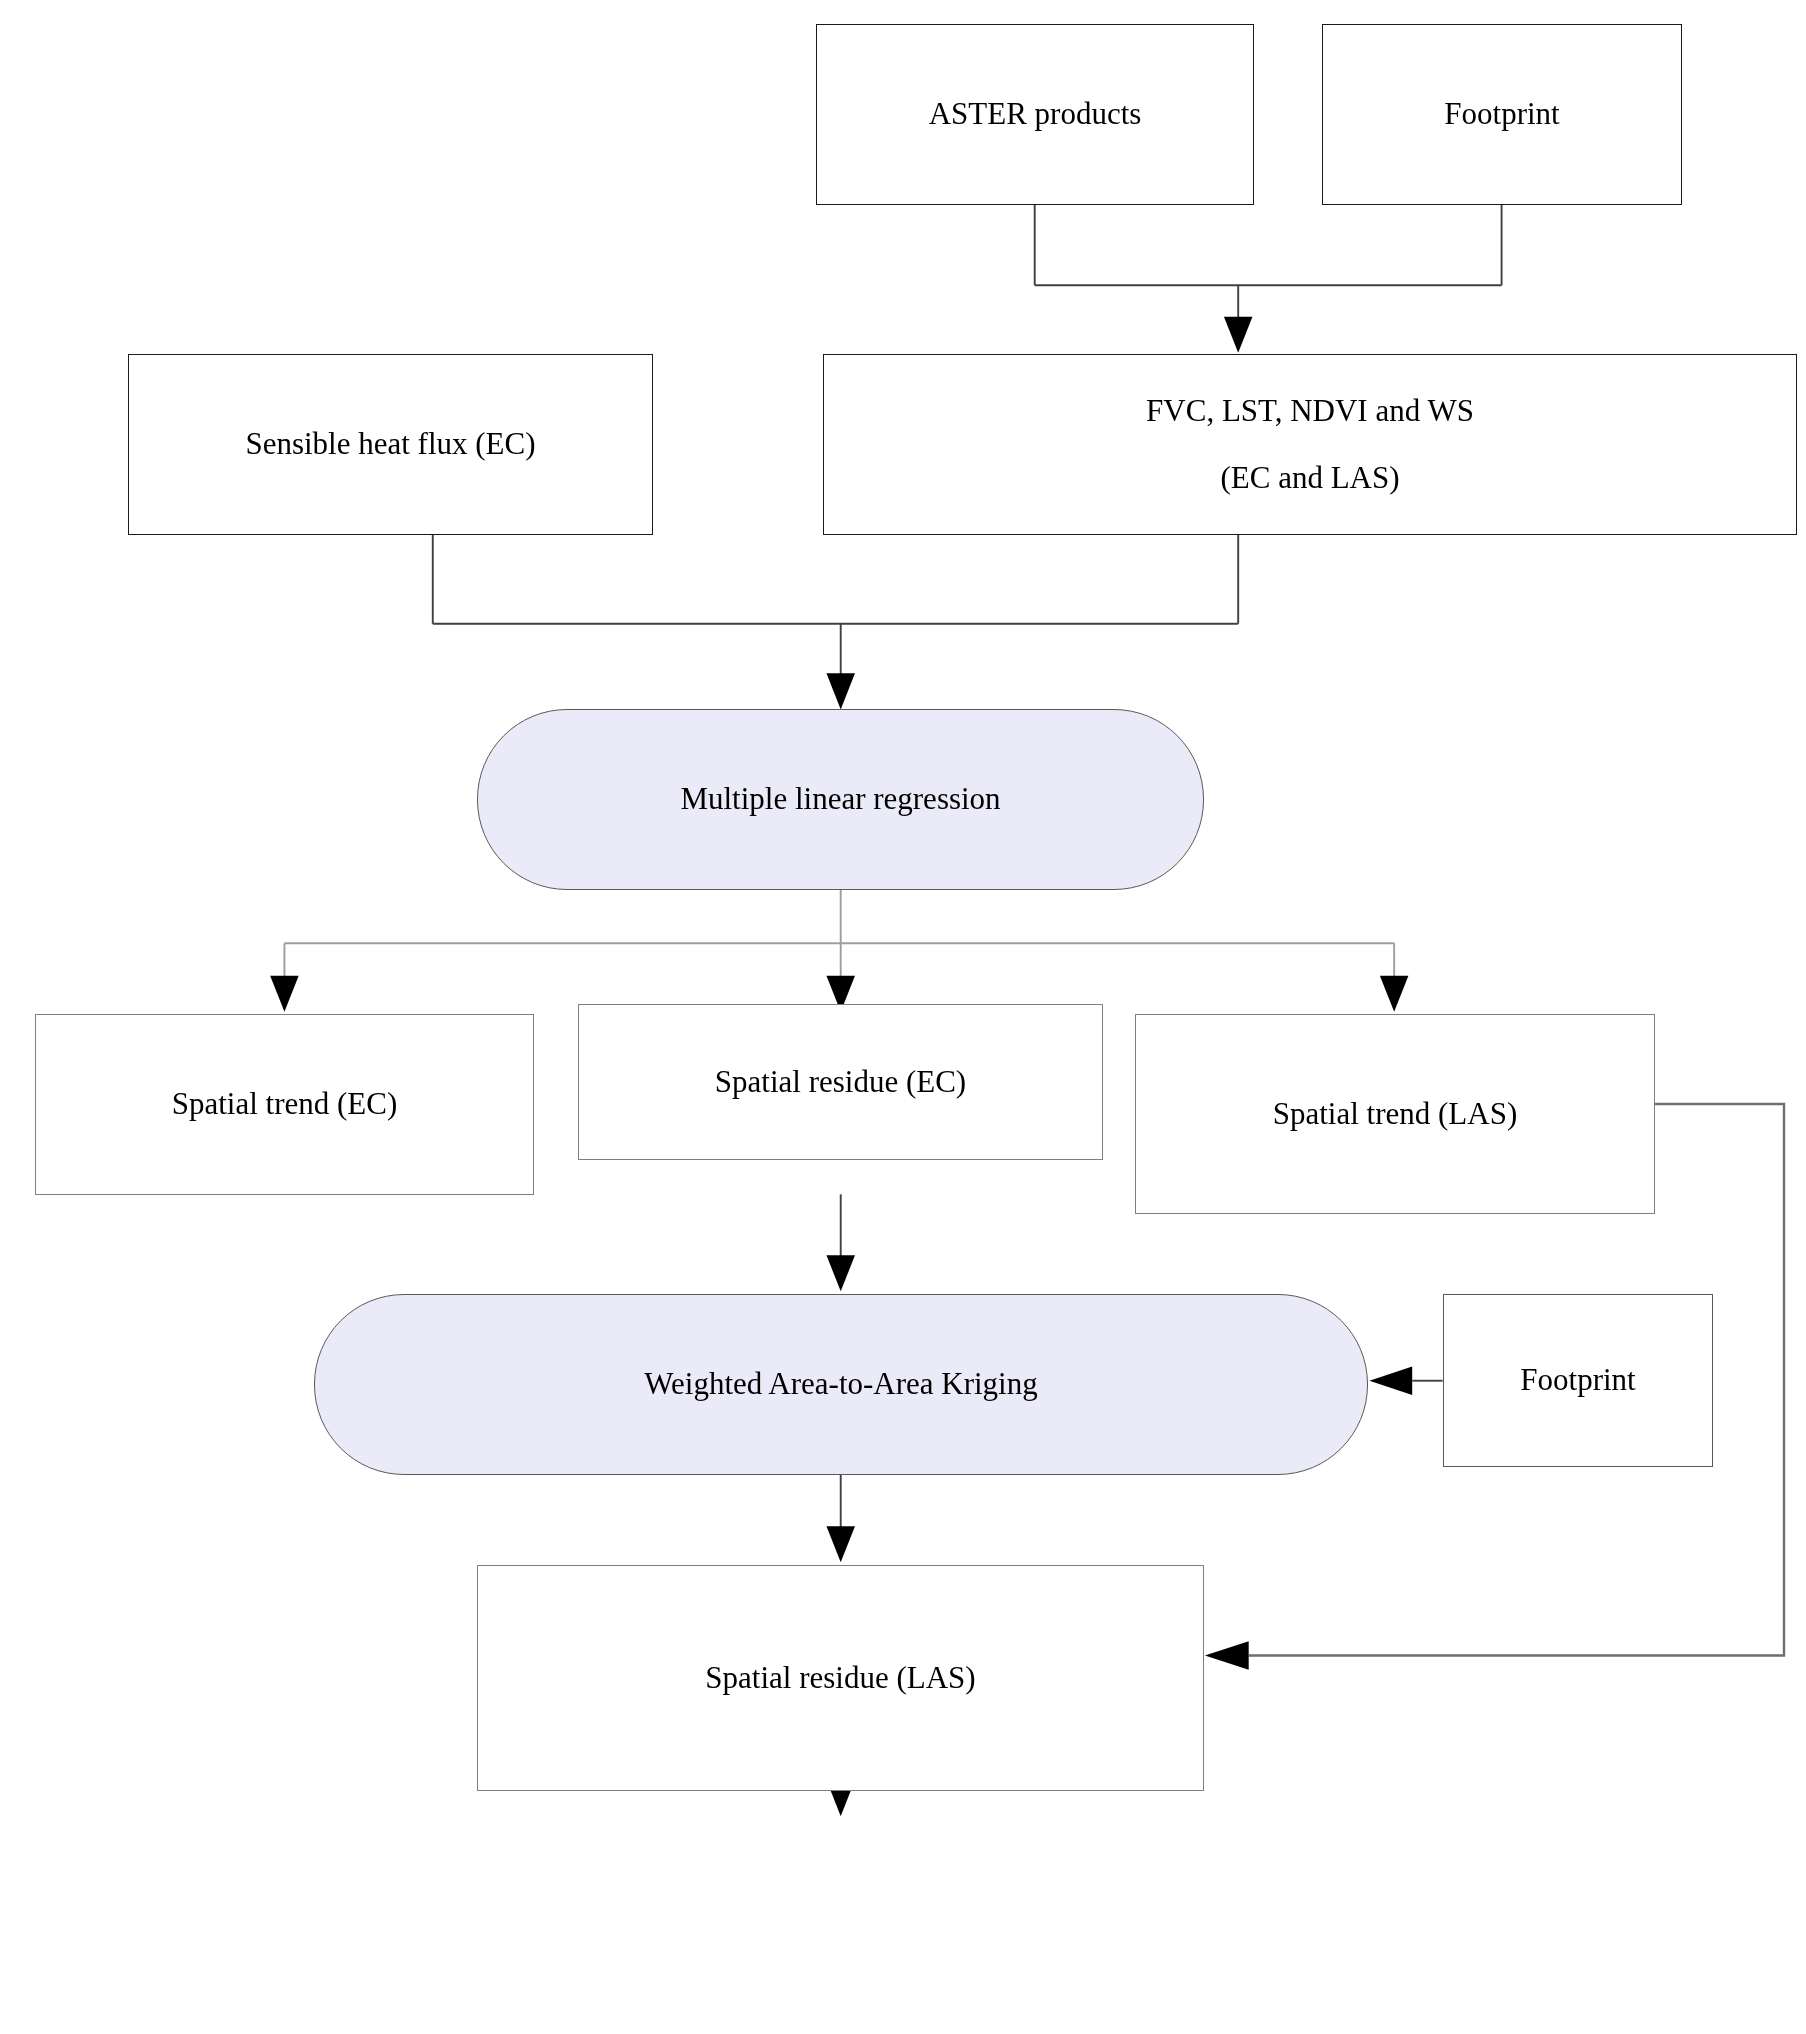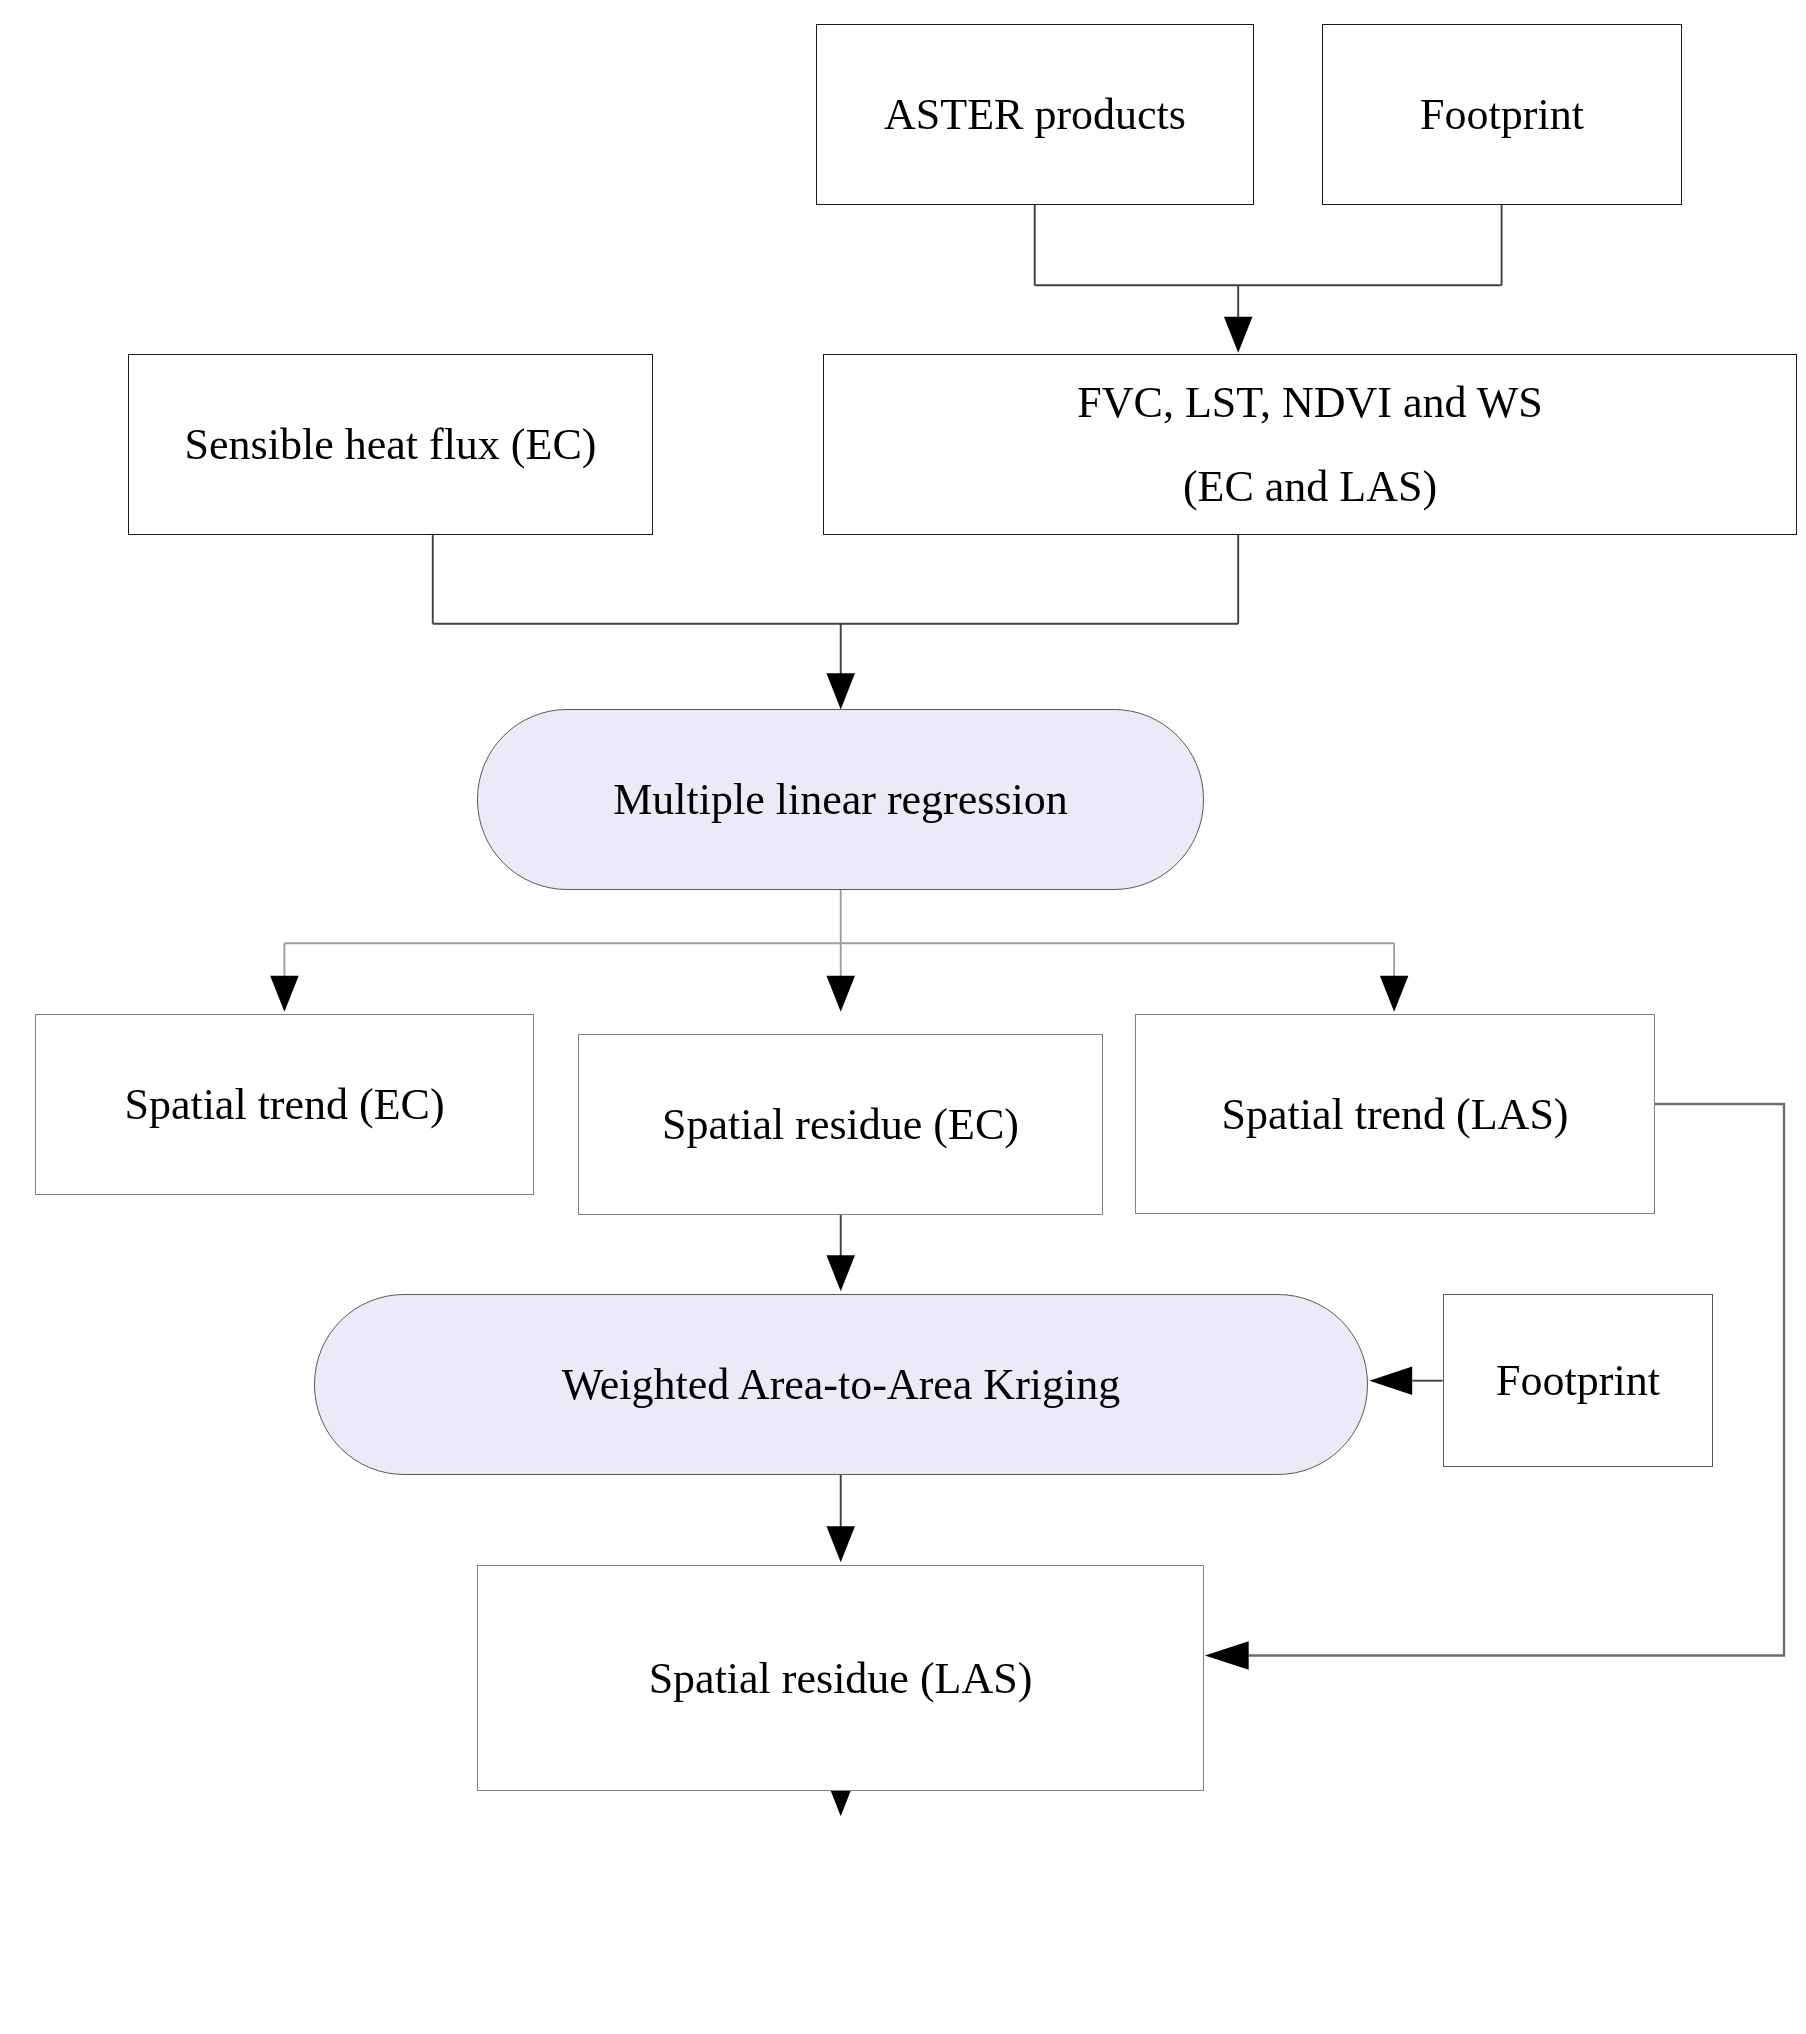--- a/index.html
+++ b/index.html
@@ -12,21 +12,21 @@
   html,body{margin:0;padding:0;background:var(--background);}
   #diagram{
     position:relative; width:1806px; height:2034px;
     background:var(--background);
     font-family:"Liberation Serif","DejaVu Serif",serif;
     color:var(--text);
   }
   .node{
     position:absolute; box-sizing:border-box;
     display:flex; flex-direction:column; align-items:center; justify-content:center;
-    text-align:center; font-size:44px; line-height:1.25;
+    text-align:center; font-size:31px; line-height:1.25;
     background:var(--background);
   }
   .node.rect-dark{border:1.9px solid var(--box-border-dark);}
   .node.rect-gray{border:1.9px solid var(--box-border-gray);text-align:center;}
   .node.process{
     border:1.9px solid var(--process-border);
     background:var(--process-fill);
     border-radius:90px;
   }
   .label{display:block; white-space:nowrap;}
@@ -90,21 +90,21 @@
   </div>
 
   <div class="node process" style="left:477px;top:709px;width:727px;height:181px">
     <span class="label">Multiple linear regression</span>
   </div>
 
   <div class="node rect-gray" style="left:35px;top:1014px;width:499px;height:181px">
     <span class="label">Spatial trend (EC)</span>
   </div>
 
-  <div class="node rect-gray" style="left:578px;top:1034px;width:525px;height:181px">
+  <div class="node rect-gray" style="left:578px;top:1004px;width:525px;height:156px">
     <span class="label">Spatial residue (EC)</span>
   </div>
 
   <div class="node rect-gray" style="left:1135px;top:1014px;width:520px;height:200px">
     <span class="label">Spatial trend (LAS)</span>
   </div>
 
   <div class="node process" style="left:314px;top:1294px;width:1054px;height:181px">
     <span class="label">Weighted Area-to-Area Kriging</span>
   </div>

